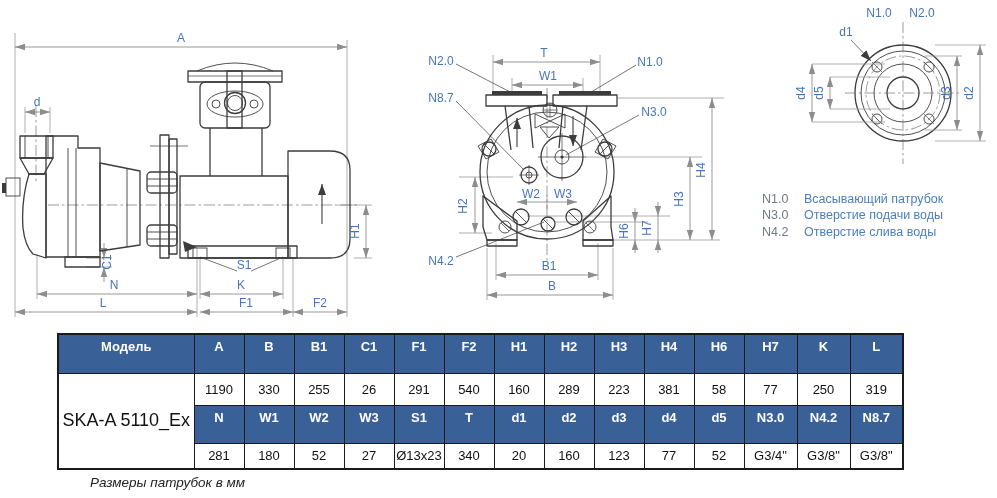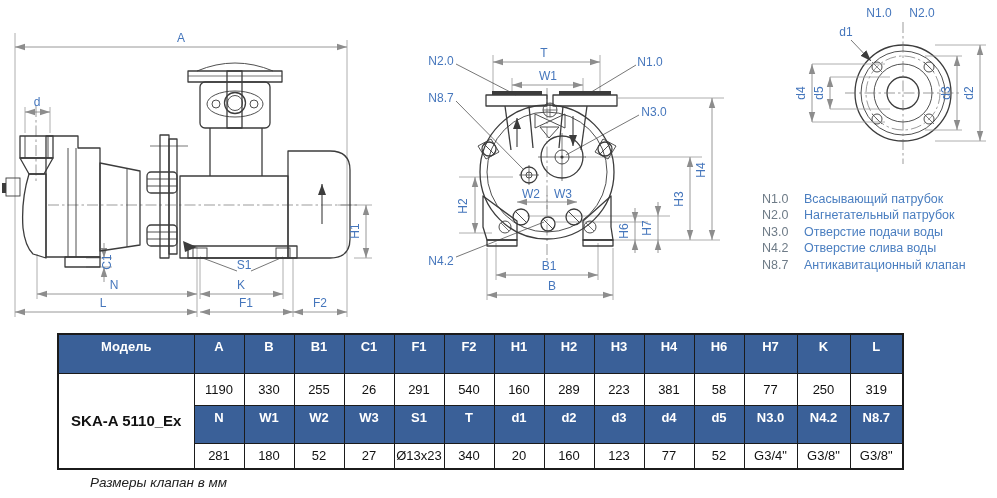--- a/index.html
+++ b/index.html
@@ -18,21 +18,21 @@
   
   .legend{position:absolute;left:762px;top:183px;font-size:12.5px;margin-top:8px;}
   .lg-row{height:16.4px;line-height:16.4px;white-space:nowrap;}
   .lg-code{display:inline-block;width:42px;color:#6e7b87;}
   .lg-desc{color:#4a7ec0;}
   
   .tbl-wrap{position:absolute;left:57px;top:333px;}
   table{border-collapse:collapse;table-layout:fixed;width:845px;border:2px solid #1b1b1b;}
   th,td{border:1px solid #1b1b1b;text-align:center;padding:0;font-size:13px;color:#111;}
   tr.hrow th{background:#3a6098;color:#ffffff;font-weight:bold;vertical-align:top;padding-top:4px;}
-  td.model{font-weight:bold;font-size:15px;vertical-align:middle;background:#fff;}
+  td.model{font-weight:normal;font-size:18px;vertical-align:middle;background:#fff;}
   .note{position:absolute;left:90px;top:475px;font-style:italic;font-size:13.5px;color:#222;}
 </style>
 </head>
 <body>
 
 <div class="canvas">
 
   <svg class="view" style="left:0;top:15px" width="405" height="305" viewBox="0 15 405 305">
     <defs>
       <marker id="aG1" viewBox="0 0 10 8" markerWidth="10" markerHeight="8" refX="10" refY="4" orient="auto-start-reverse" markerUnits="userSpaceOnUse">
@@ -311,30 +311,24 @@
       <text class="dl" x="950" y="93" transform="rotate(-90 950 93)">d3</text>
       <text class="dl" x="973" y="93" transform="rotate(-90 973 93)">d2</text>
     </g>
   </svg>
 
   <div class="legend">
     <div class="lg-row">
       <span class="lg-code">N1.0</span><span class="lg-desc">Всасывающий патрубок</span>
     </div>
     <div class="lg-row">
-      <span class="lg-code">N2.0</span><span class="lg-desc">Нагнетательный патрубок</span>
-    </div>
-    <div class="lg-row">
       <span class="lg-code">N3.0</span><span class="lg-desc">Отверстие подачи воды</span>
     </div>
     <div class="lg-row">
       <span class="lg-code">N4.2</span><span class="lg-desc">Отверстие слива воды</span>
-    </div>
-    <div class="lg-row">
-      <span class="lg-code">N8.7</span><span class="lg-desc">Антикавитационный клапан</span>
     </div>
   </div>
 
   <div class="tbl-wrap">
     <table>
       <colgroup>
         <col style="width:136px">
         <col style="width:50px">
           <col style="width:50px">
           <col style="width:50px">
@@ -414,15 +408,15 @@
         <td>77</td>
         <td>52</td>
         <td>G3/4"</td>
         <td>G3/8"</td>
         <td>G3/8"</td>
       </tr>
     </tbody>
       </table>
   </div>
 
-  <div class="note">Размеры клапан в мм</div>
+  <div class="note">Размеры патрубок в мм</div>
 
 </div>
 
 </body></html>

